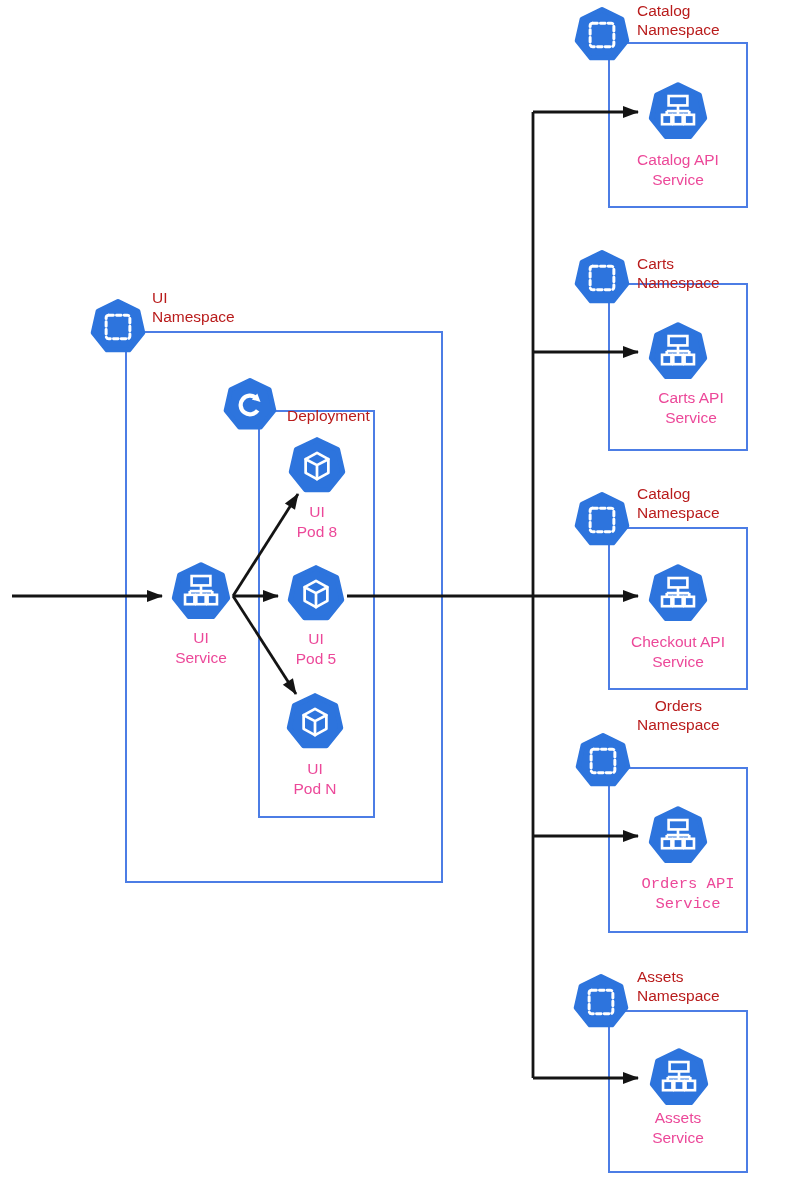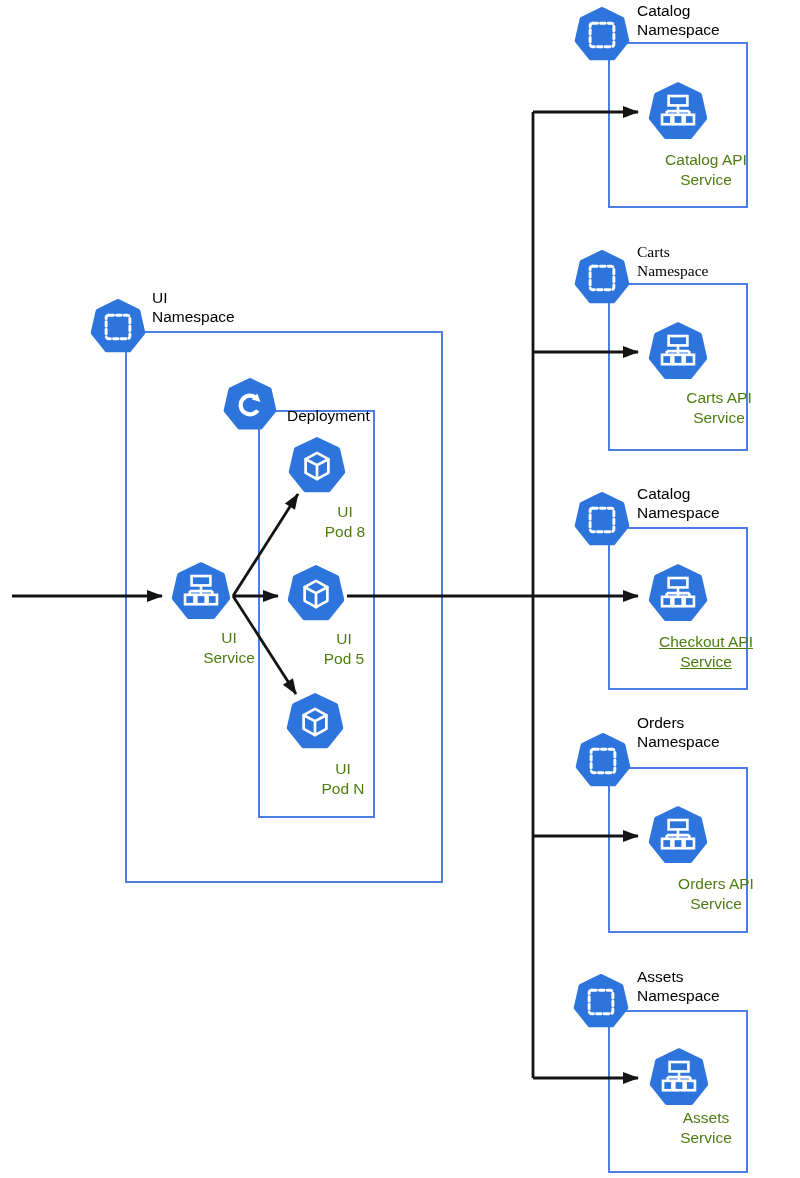--- a/index.html
+++ b/index.html
@@ -4,24 +4,24 @@
 <style>
   html,body { margin:0; padding:0; background:#ffffff; }
   .canvas {
     position:relative; width:800px; height:1178px; background:#ffffff;
     font-family:"Liberation Sans", sans-serif; overflow:hidden;
   }
   .nsbox { position:absolute; border:2px solid #4c7de5; box-sizing:border-box; background:transparent; }
   .icon { position:absolute; color:#2d74dd; }
   .node-label {
     position:absolute; text-align:center; font-size:15.5px; line-height:20px;
-    color:#4d7c0f; white-space:nowrap;margin-left:28px;
+    color:#ec4899; white-space:nowrap;
   }
   .ns-label {
-    position:absolute; font-size:15.5px; line-height:19px; color:#000000; white-space:nowrap;
+    position:absolute; font-size:15.5px; line-height:19px; color:#b91c1c; white-space:nowrap;
   }
   .node-label div, .ns-label div { pointer-events:none; }
   #connectors { position:absolute; left:0; top:0; z-index:2; }
   .nsbox { z-index:1; }
   .icon { z-index:3; }
   .node-label, .ns-label { z-index:4; }
   #symdefs { position:absolute; width:0; height:0; overflow:hidden; }
 </style>
 </head>
 <body>
@@ -146,21 +146,21 @@
       <use href="#sym-service"></use>
     </svg>
   <div class="node-label" style="left:608px; top:150px; width:140px;">
     <div>Catalog API</div>
     <div>Service</div>
   </div>
 
   <svg class="icon" style="left:573px; top:249px;" width="58" height="58">
       <use href="#sym-namespace"></use>
     </svg>
-  <div class="ns-label" style="left:637px; top:242px;font-family:Liberation Serif, serif;">
+  <div class="ns-label" style="left:637px; top:254px;">
     <div>Carts</div>
     <div>Namespace</div>
   </div>
   <svg class="icon" style="left:647px; top:321px;" width="62" height="62">
       <use href="#sym-service"></use>
     </svg>
   <div class="node-label" style="left:608px; top:388px; width:166px;">
     <div>Carts API</div>
     <div>Service</div>
   </div>
@@ -168,36 +168,36 @@
   <svg class="icon" style="left:573px; top:491px;" width="58" height="58">
       <use href="#sym-namespace"></use>
     </svg>
   <div class="ns-label" style="left:637px; top:484px;">
     <div>Catalog</div>
     <div>Namespace</div>
   </div>
   <svg class="icon" style="left:647px; top:563px;" width="62" height="62">
       <use href="#sym-service"></use>
     </svg>
-  <div class="node-label" style="left:608px; top:632px; width:140px;text-decoration:underline;">
+  <div class="node-label" style="left:608px; top:632px; width:140px;">
     <div>Checkout API</div>
     <div>Service</div>
   </div>
 
   <svg class="icon" style="left:574px; top:732px;" width="58" height="58">
       <use href="#sym-namespace"></use>
     </svg>
-  <div class="ns-label" style="left:637px; top:713px;">
+  <div class="ns-label" style="left:637px; top:696px;text-align:center;">
     <div>Orders</div>
     <div>Namespace</div>
   </div>
   <svg class="icon" style="left:647px; top:805px;" width="62" height="62">
       <use href="#sym-service"></use>
     </svg>
-  <div class="node-label" style="left:608px; top:874px; width:160px;">
+  <div class="node-label" style="left:608px; top:874px; width:160px;font-family:Liberation Mono, monospace;">
     <div>Orders API</div>
     <div>Service</div>
   </div>
 
   <svg class="icon" style="left:572px; top:973px;" width="58" height="58">
       <use href="#sym-namespace"></use>
     </svg>
   <div class="ns-label" style="left:637px; top:967px;">
     <div>Assets</div>
     <div>Namespace</div>

